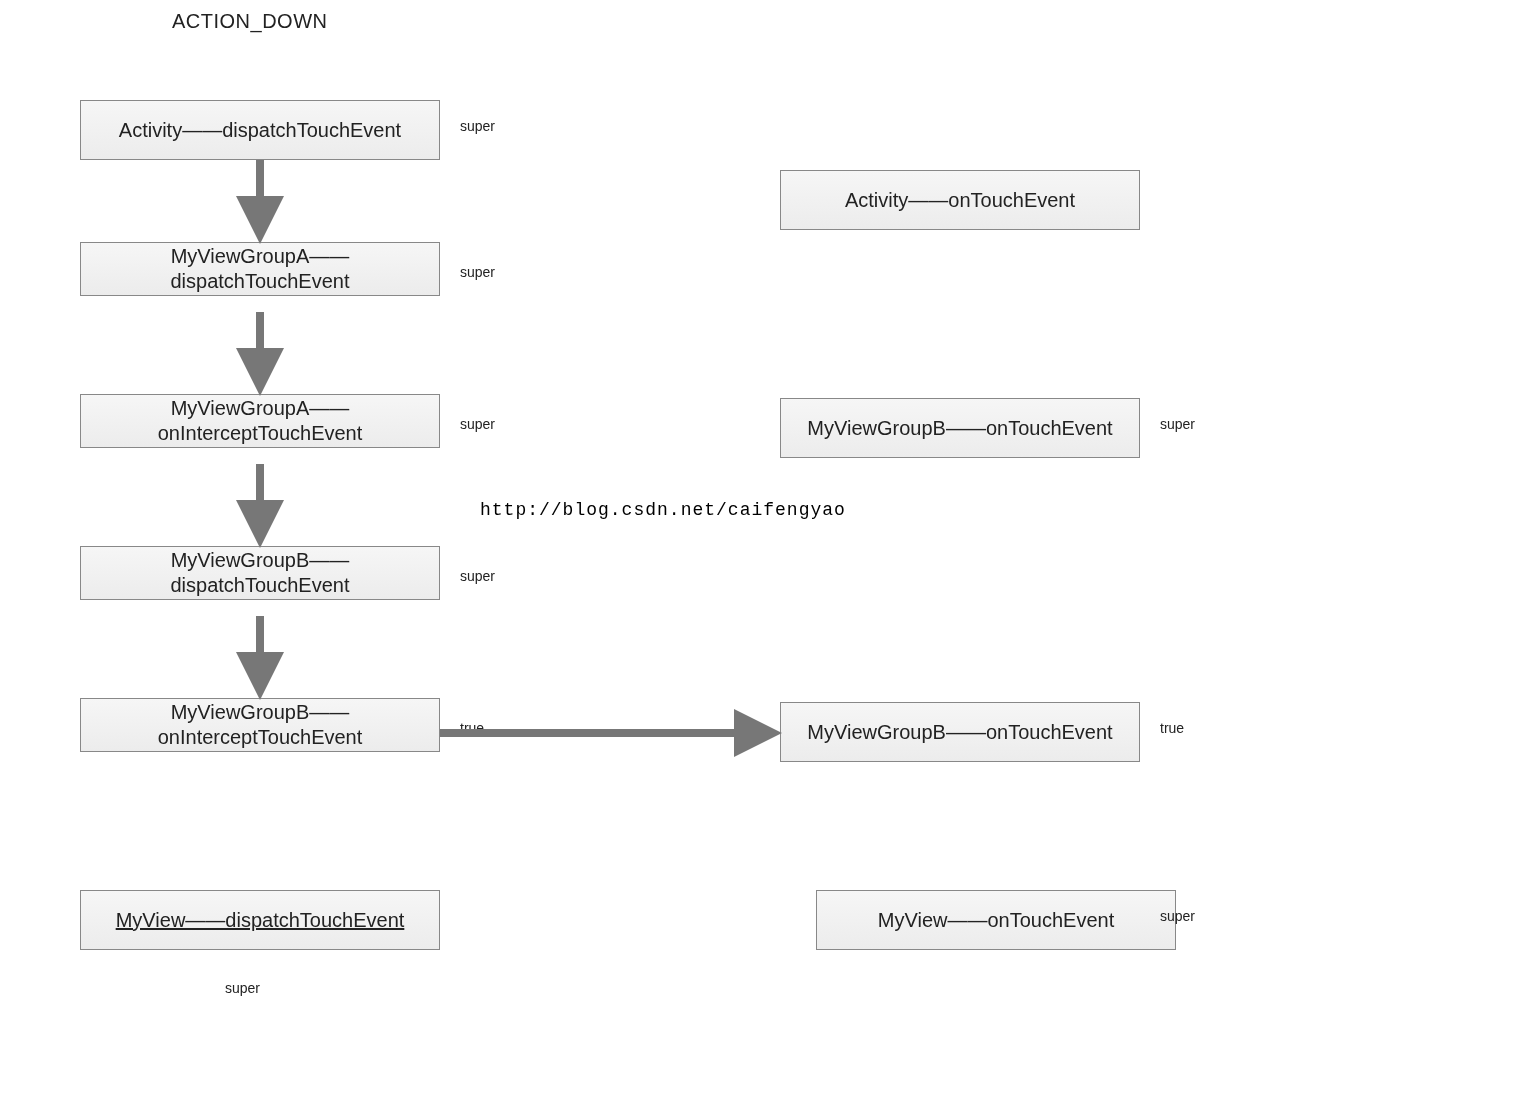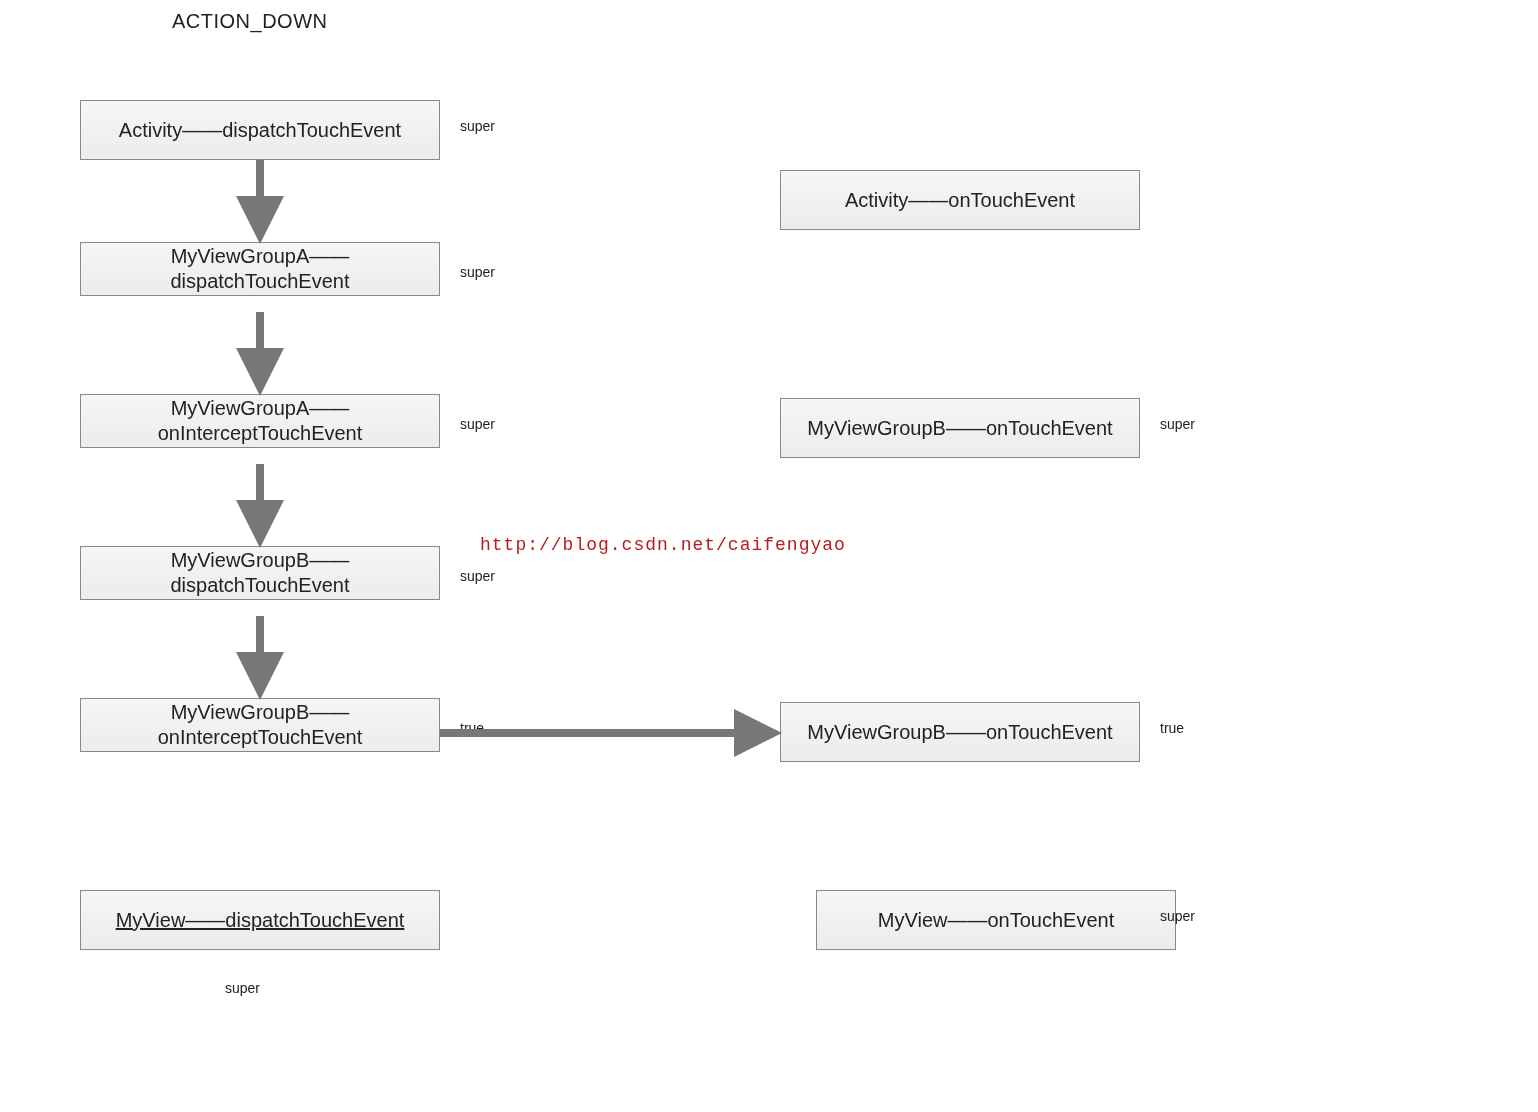--- a/index.html
+++ b/index.html
@@ -34,24 +34,23 @@
     padding: 4px 4px;
   }
   .box.two-line { height: 54px; }
   .label {
     position: absolute;
     font-size: 14px;
   }
   .watermark {
     position: absolute;
     font-size: 18px;
-    color: #b91c1c;
+    color: #000000;
     letter-spacing: 1px;
     font-family: "Courier New", monospace;
-    margin-top: 35px;
   }
   svg.arrow {
     position: absolute;
     overflow: visible;
   }
 </style>
 </head>
 <body>
 
 <div class="title" style="left:172px; top:10px;">ACTION_DOWN</div>

